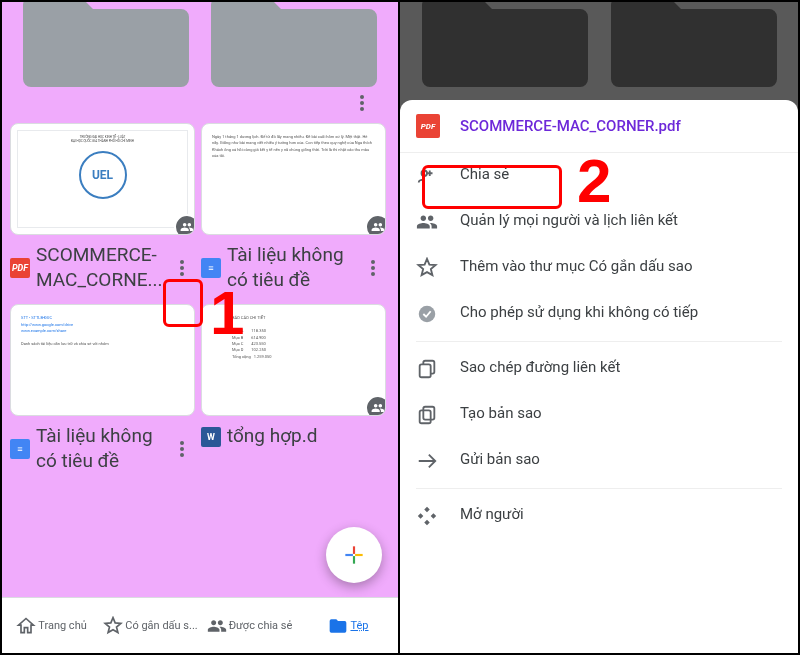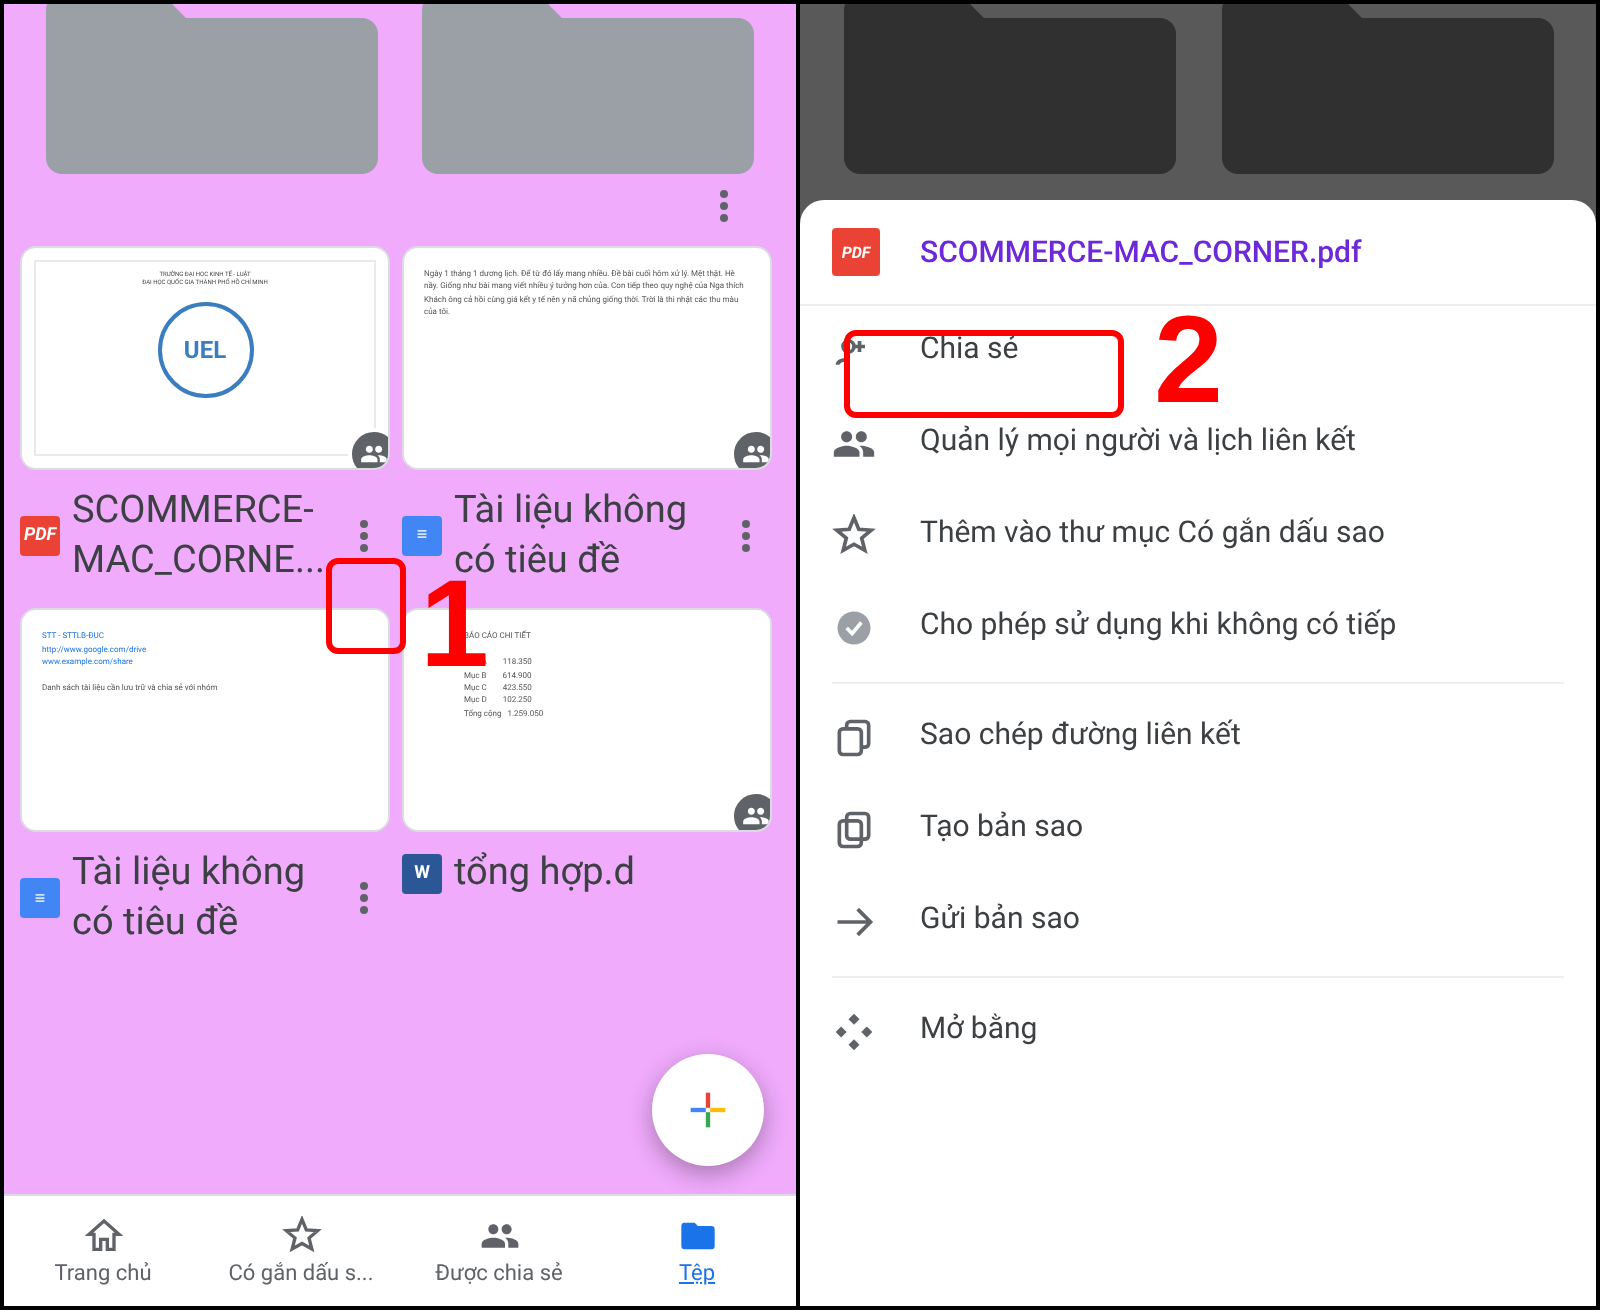--- a/index.html
+++ b/index.html
@@ -33,21 +33,21 @@
   .ic-doc { background:#4285f4; }
   .ic-word { background:#2b5797; }
   .file-name { font-size: 19px; color:#3c4043; line-height:1.3; flex:1; }
   .file-dots { width: 26px; height: 26px; flex-shrink:0; display:flex; align-items:center; justify-content:center; cursor:pointer; }
   .file-dots svg { fill:#5f6368; }
 
   .fab { position:absolute; right:16px; bottom:70px; width:56px; height:56px; border-radius:50%; background:#fff; box-shadow:0 4px 12px rgba(0,0,0,0.3); display:flex; align-items:center; justify-content:center; cursor:pointer; }
   .fab svg { width:26px; height:26px; }
 
   .bottom-nav { position:absolute; bottom:0; left:0; right:0; height:56px; border-top:1px solid #dadce0; display:flex; background:#fff; }
-  .nav-item { flex:1; display:flex; flex-direction:column; align-items:center; justify-content:center; gap:2px; cursor:pointer; font-size:11px; color:#5f6368; }
+  .nav-item { flex:1; display:flex; flex-direction:row; align-items:center; justify-content:center; gap:2px; cursor:pointer; font-size:11px; color:#5f6368; }
   .nav-item.active { color:#1a73e8;text-decoration:underline; }
   .nav-item svg { width:20px; height:20px; fill:#5f6368; }
   .nav-item.active svg { fill:#1a73e8; }
 
   
   .annot-box-1 { position:absolute; border:3px solid #f00; border-radius:6px; width:40px; height:48px; left:161px; top:277px; pointer-events:none; }
   .annot-num-1 { position:absolute; left:208px; top:275px; font-size:62px; font-weight:900; color:#f00; font-family:Arial,sans-serif; pointer-events:none; }
 
   
   .right-dim { position:absolute; inset:0; background:#595959; }
@@ -276,21 +276,21 @@
           <svg viewBox="0 0 24 24">
               <path d="M14 5l7 7-7 7M3 12h18" fill="none" stroke="#5f6368" stroke-width="2"></path>
             </svg>
           <span>Gửi bản sao</span>
         </div>
         <div class="sheet-sep"></div>
         <div class="sheet-item">
           <svg viewBox="0 0 24 24">
               <path d="M12 2l3 3-3 3-3-3zM2 12l3-3 3 3-3 3zM22 12l-3-3-3 3 3 3zM12 22l-3-3 3-3 3 3z" fill="#5f6368"></path>
             </svg>
-          <span>Mở bằng</span>
+          <span>Mở người</span>
         </div>
       </div>
     </div>
   </div>
 
   <div class="annot-box-1"></div>
   <div class="annot-num-1">1</div>
   <div class="annot-box-2"></div>
   <div class="annot-num-2">2</div>
 </div>

